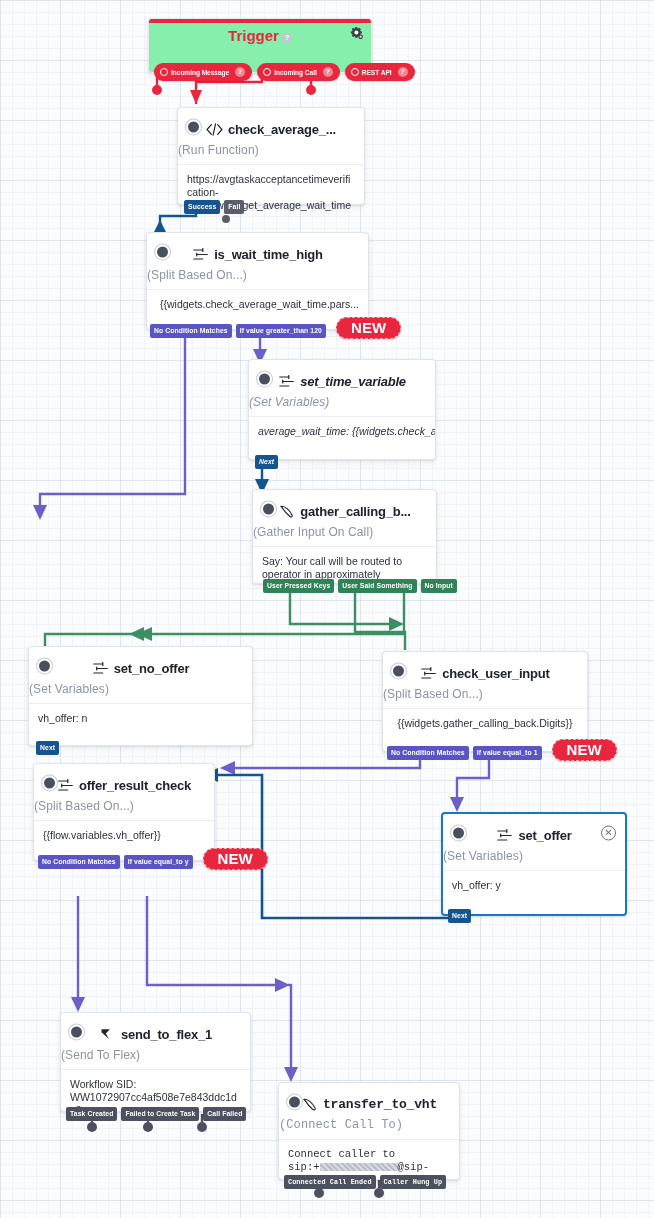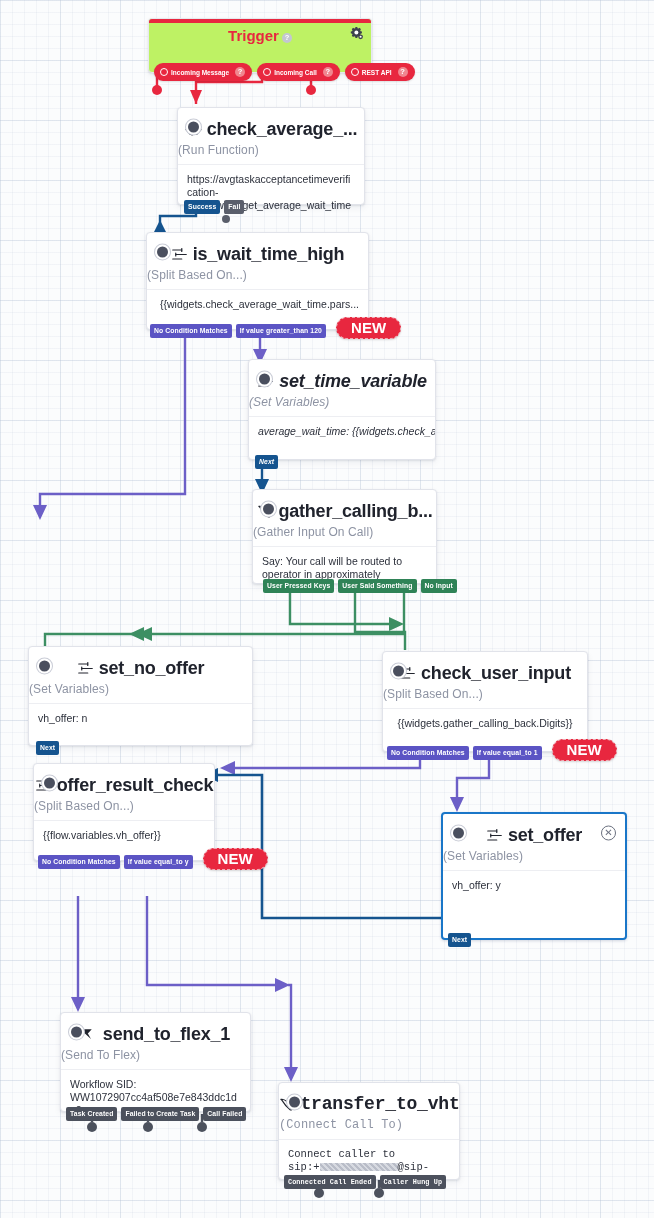--- a/index.html
+++ b/index.html
@@ -46,21 +46,21 @@
   .close-x{
     position:absolute;right:9px;top:50%;transform:translateY(-50%);
     width:13px;height:13px;border-radius:50%;
     border:1px solid #6b7180;
     color:#6b7180;font-size:10px;line-height:11px;text-align:center;
     cursor:pointer;
   }
   .title-wrap{display:flex;align-items:center;gap:5px;}
   .w-icon{width:17px;height:15px;flex:0 0 auto;display:block;}
   .node-title{
-    font-size:18px;font-weight:700;color:#20232d;letter-spacing:-.2px;
+    font-size:13px;font-weight:700;color:#20232d;letter-spacing:-.2px;
     white-space:nowrap;
   }
   .node-sub{
     text-align:left;font-size:12px;color:#8d93a3;
     margin-top:-3px;padding-bottom:7px;letter-spacing:.1px;
   }
   .node-body{
     border-top:1px solid #edeef2;
     padding:8px 9px 10px 9px;
     font-size:10.5px;line-height:13px;color:#2c303b;
@@ -81,21 +81,21 @@
   .port.newbtn{
     background:#e8273f;color:#fff;border-radius:12px;
     padding:6px 14px;font-size:15px;font-weight:700;
     border:1.5px dashed #f2a7b1;
     margin-left:6px;margin-top:-5px;
     box-shadow:0 1px 2px rgba(0,0,0,.15);
   }
   
   #trigger{
     position:absolute;left:148px;top:18px;width:224px;height:55px;
-    background:#bef264;border:1px solid #e7e9ef;border-radius:4px;
+    background:#86efac;border:1px solid #e7e9ef;border-radius:4px;
     box-shadow:0 1px 2px rgba(20,30,60,.10),0 3px 7px rgba(20,30,60,.06);
     box-sizing:border-box;
   }
   #trigger .bar{position:absolute;left:0;top:0;right:0;height:4px;background:#e8273f;border-radius:3px 3px 0 0;}
   #trigger .tg-title{
     text-align:center;margin-top:8px;font-size:15px;font-weight:700;color:#e8273f;
   }
   .help-q{
     display:inline-block;width:10px;height:10px;border-radius:50%;
     background:#c3c7d1;color:#fff;font-size:7.5px;line-height:10px;text-align:center;
@@ -398,21 +398,21 @@
   </div>
   <div class="node-sub">(Split Based On...)</div>
   <div class="node-body">{{flow.variables.vh_offer}}</div>
   <div class="ports" style="left:4px;align-items:center;">
     <span class="port purple">No Condition Matches</span>
     <span class="port purple">If value equal_to y</span>
     <span class="port newbtn">NEW</span>
   </div>
 </div>
 
-<div class="node selected" style="left:441px;top:812px;width:186px;height:128px;">
+<div class="node selected" style="left:441px;top:812px;width:186px;height:104px;">
   <div class="node-head">
     <span class="state-dot"></span>
     <span class="title-wrap">
       <svg class="w-icon" viewBox="0 0 22 20">
           <g stroke="#22252f" stroke-width="1.6" fill="none" stroke-linecap="round">
             <path d="M2 4h12"></path>
             <path d="M6 10h14"></path>
             <path d="M2 16h12"></path>
             <path d="M14 2v4"></path>
             <path d="M6 8v4"></path>

